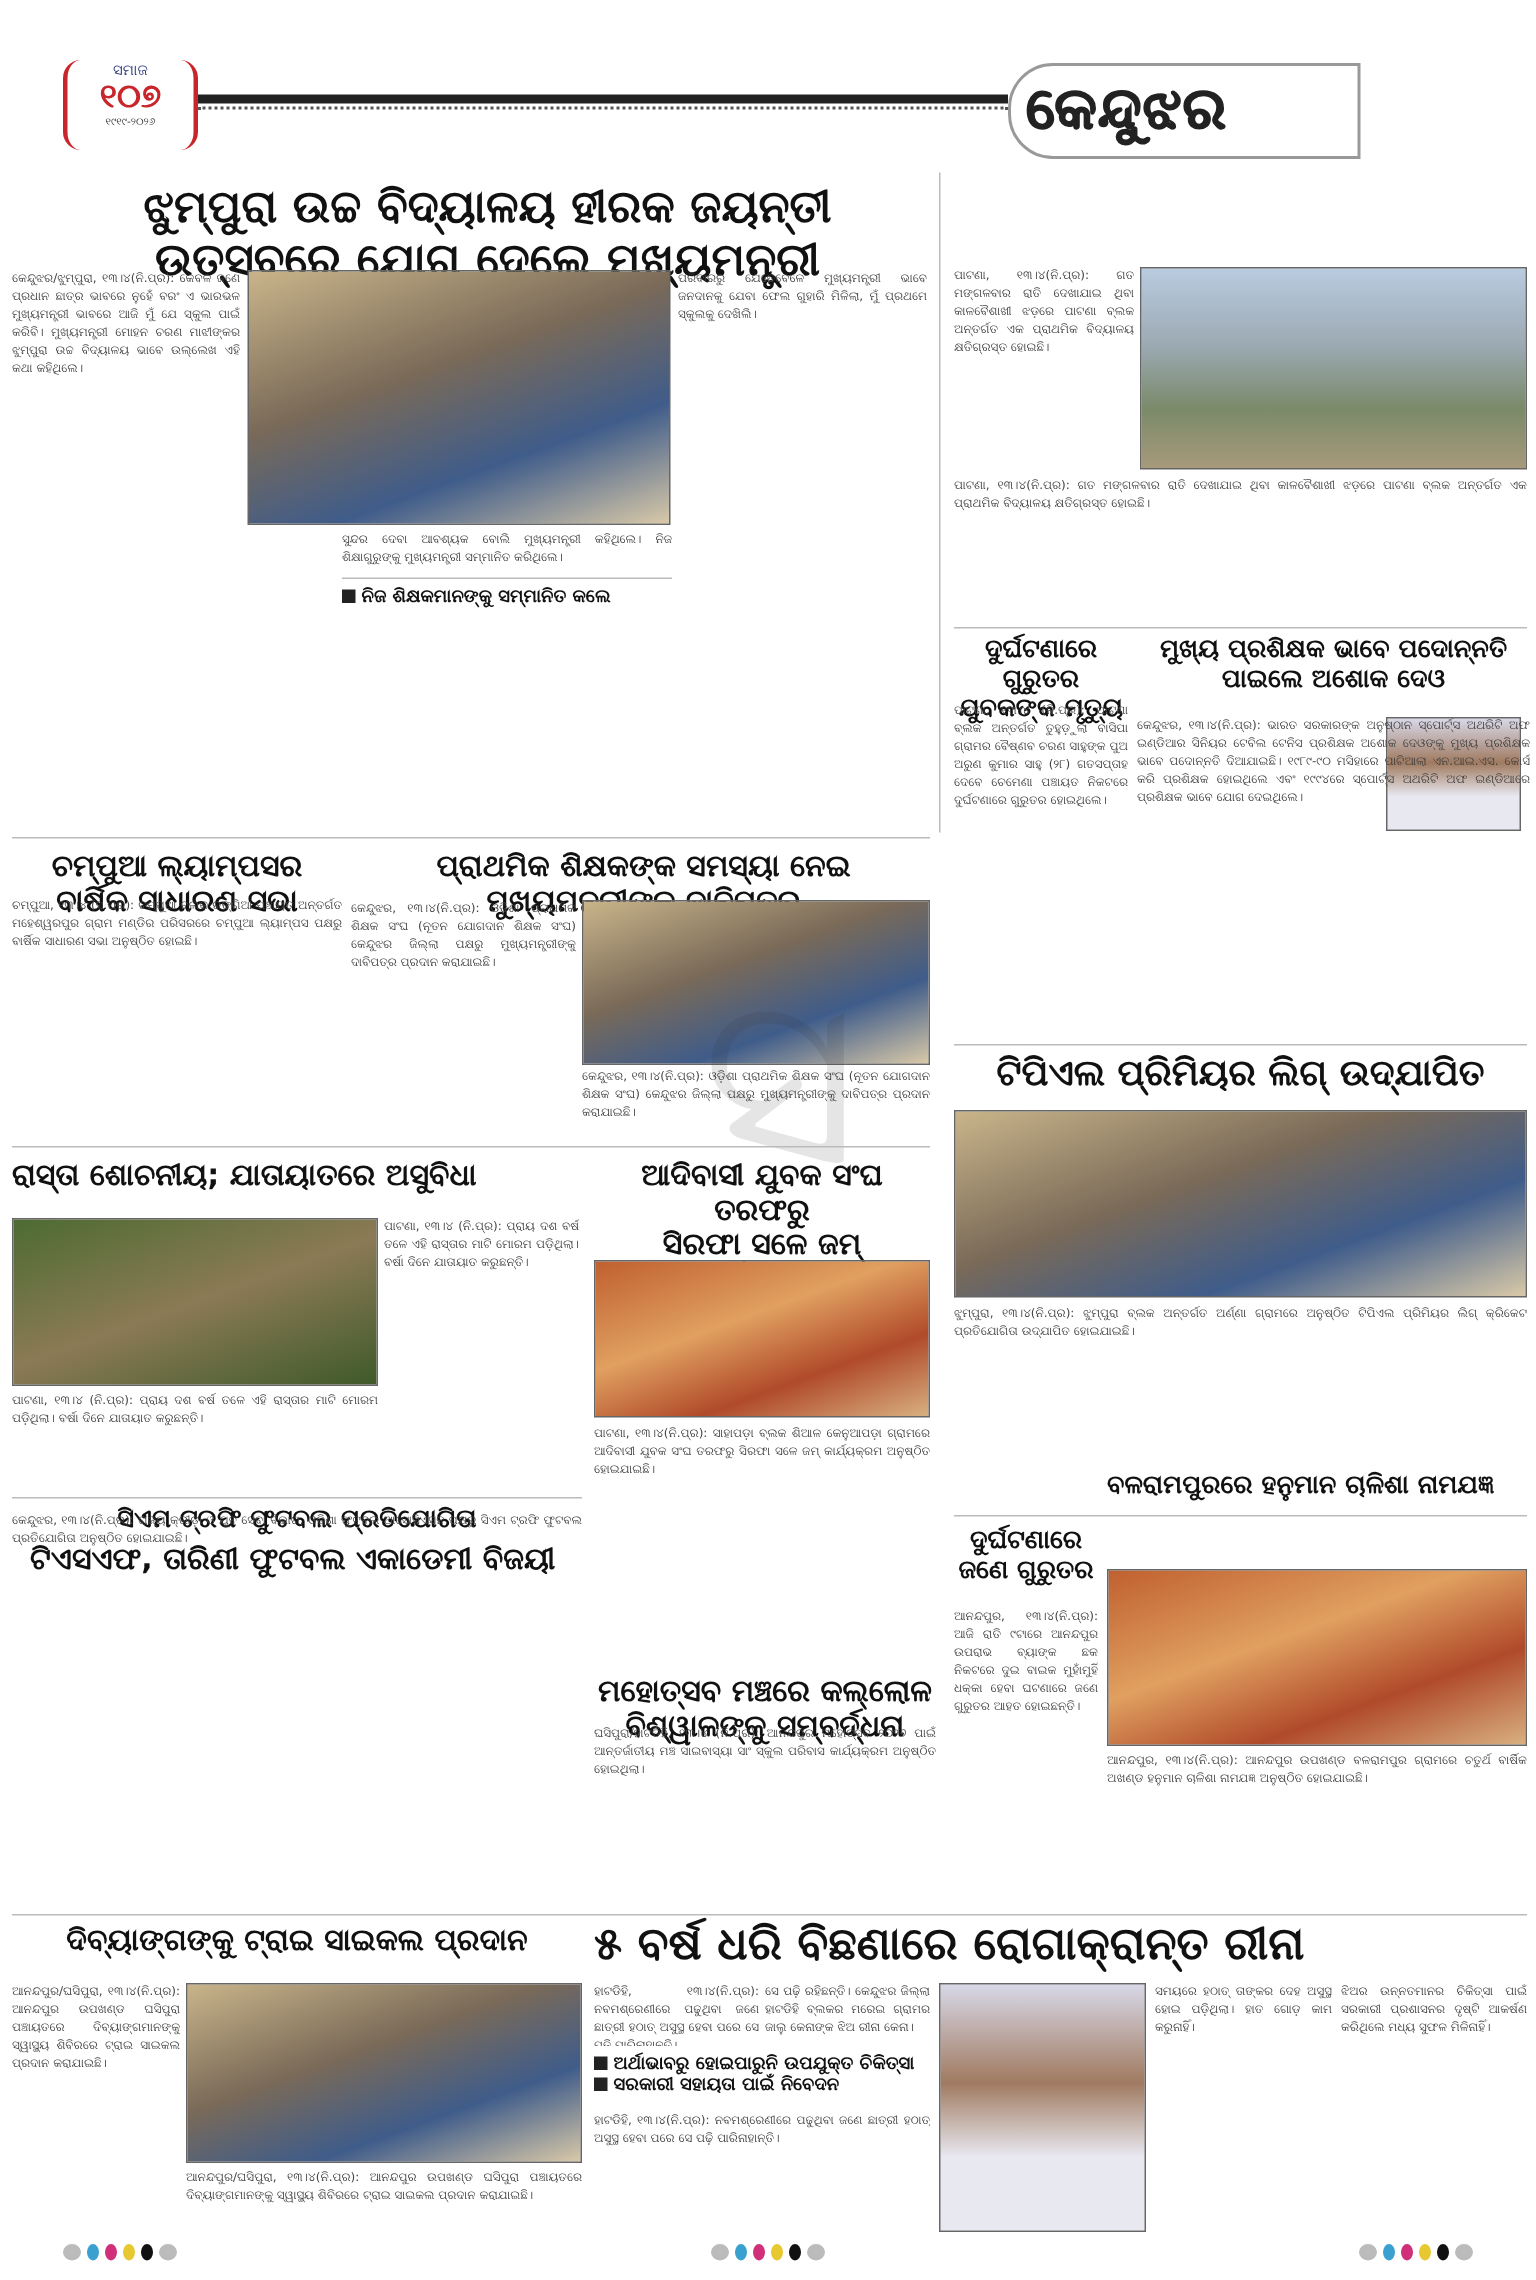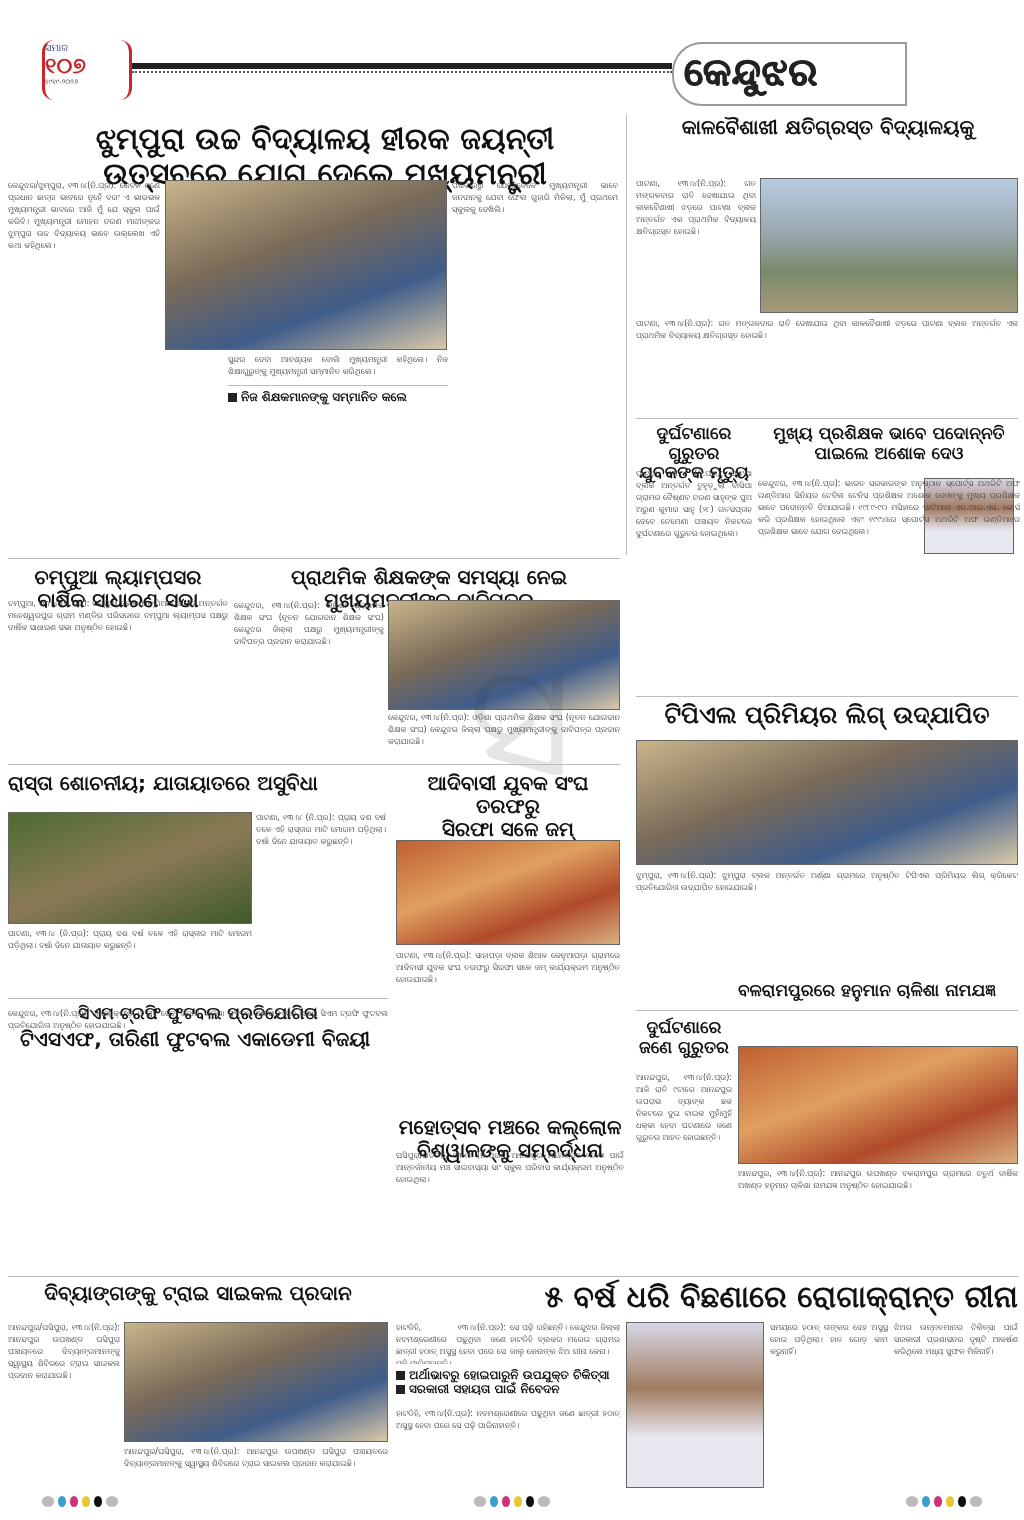--- a/index.html
+++ b/index.html
@@ -1,18 +1,18 @@
 <!DOCTYPE html>
 <html><head>
 <meta charset="utf-8">
 <style>
   * { box-sizing: border-box; margin: 0; padding: 0; }
   body { width: 1024px; height: 1520px; background: #fff; font-family: "DejaVu Sans", sans-serif; color: #222; position: relative; overflow: hidden; }
   .abs { position: absolute; }
-  .masthead-logo { left: 42px; top: 40px; width: 90px; height: 60px; border-left: 3px solid #c8262b; border-right: 3px solid #c8262b; border-radius: 12px; }
+  .masthead-logo { left: 42px; top: 40px; width: 90px; height: 60px; border-left: 3px solid #c8262b; border-right: 3px solid #c8262b; border-radius: 12px; text-align: center; }
   .logo-top { font-size: 10px; color: #2a3a7a; margin-top: 2px; }
   .logo-num { font-size: 22px; font-weight: bold; color: #c8262b; line-height: 24px; }
   .logo-years { font-size: 7px; color: #333; }
   .rule-top { left: 132px; top: 63px; width: 540px; height: 6px; background: #222; }
   .rule-dots { left: 132px; top: 71px; width: 540px; height: 4px; border-top: 2px dotted #555; }
   .section-banner { left: 672px; top: 42px; width: 352px; height: 64px; }
   .section-name { position: absolute; left: 12px; top: 8px; font-size: 38px; font-weight: bold; color: #222; letter-spacing: 1px; -webkit-text-stroke: 1px #222; }
   .section-frame { position: absolute; left: 0; top: 0; width: 235px; height: 64px; border: 2px solid #999; border-radius: 30px 0 0 30px; }
   .page-badge { position: absolute; right: 20px; top: 2px; width: 115px; height: 62px; background: #eee; border: 3px solid #c8262b; border-radius: 10px; text-align: center; font-size: 12px; line-height: 16px; padding-top: 4px; }
   .headline { font-weight: bold; color: #111; line-height: 1.15; }
@@ -61,21 +61,20 @@
   <div class="subhead">
       <span class="sq"></span>
       <span>ନିଜ ଶିକ୍ଷକମାନଙ୍କୁ ସମ୍ମାନିତ କଲେ</span>
     </div>
 </div>
 <div class="abs body-text" style="left:452px; top:180px; width:166px; height:372px;">ପରିବାରରୁ ଯେତେବେଳେ ମୁଖ୍ୟମନ୍ତ୍ରୀ ଭାବେ ଜନଦାନକୁ ଯେବା ଫେଲ ଗୁହାରି ମିଳିଲା, ମୁଁ ପ୍ରଥମେ ସ୍କୁଲକୁ ଦେଖିଲି।</div>
 
 <div class="abs sep-v" style="left:626px; top:115px; height:440px;"></div>
 
 <div class="abs headline hl-m" style="left:636px; top:116px; width:384px; text-align:center;">
-  <div>କାଳବୈଶାଖୀ କ୍ଷତିଗ୍ରସ୍ତ ବିଦ୍ୟାଳୟକୁ</div>
 </div>
 <div class="abs body-text" style="left:636px; top:178px; width:120px; height:170px;">ପାଟଣା, ୧୩।୪(ନି.ପ୍ର): ଗତ ମଙ୍ଗଳବାର ରାତି ଦେଖାଯାଇ ଥିବା କାଳବୈଶାଖୀ ଝଡ଼ରେ ପାଟଣା ବ୍ଲକ ଅନ୍ତର୍ଗତ ଏକ ପ୍ରାଥମିକ ବିଦ୍ୟାଳୟ କ୍ଷତିଗ୍ରସ୍ତ ହୋଇଛି।</div>
 <div class="abs photo building" style="left:760px; top:178px; width:258px; height:135px;"></div>
 <div class="abs body-text" style="left:636px; top:318px; width:382px; height:96px;">ପାଟଣା, ୧୩।୪(ନି.ପ୍ର): ଗତ ମଙ୍ଗଳବାର ରାତି ଦେଖାଯାଇ ଥିବା କାଳବୈଶାଖୀ ଝଡ଼ରେ ପାଟଣା ବ୍ଲକ ଅନ୍ତର୍ଗତ ଏକ ପ୍ରାଥମିକ ବିଦ୍ୟାଳୟ କ୍ଷତିଗ୍ରସ୍ତ ହୋଇଛି।</div>
 <div class="abs sep-h" style="left:636px; top:418px; width:382px;"></div>
 
 <div class="abs headline hl-s" style="left:636px; top:424px; width:116px; text-align:center;">
   <div>ଦୁର୍ଘଟଣାରେ ଗୁରୁତର</div>
   <div>ଯୁବକଙ୍କ ମୃତ୍ୟୁ</div>
 </div>
@@ -135,21 +134,21 @@
 <div class="abs photo saffron" style="left:738px; top:1046px; width:280px; height:118px;"></div>
 <div class="abs body-text" style="left:738px; top:1168px; width:280px; height:104px;">ଆନନ୍ଦପୁର, ୧୩।୪(ନି.ପ୍ର): ଆନନ୍ଦପୁର ଉପଖଣ୍ଡ ବଳରାମପୁର ଗ୍ରାମରେ ଚତୁର୍ଥ ବାର୍ଷିକ ଅଖଣ୍ଡ ହନୁମାନ ଚାଳିଶା ନାମଯଜ୍ଞ ଅନୁଷ୍ଠିତ ହୋଇଯାଇଛି।</div>
 
 <div class="abs sep-h" style="left:8px; top:1276px; width:1010px;"></div>
 
 <div class="abs headline hl-m" style="left:8px; top:1282px; width:380px; text-align:center;">ଦିବ୍ୟାଙ୍ଗଙ୍କୁ ଟ୍ରାଇ ସାଇକଲ ପ୍ରଦାନ</div>
 <div class="abs body-text" style="left:8px; top:1322px; width:112px; height:166px;">ଆନନ୍ଦପୁର/ଘସିପୁରା, ୧୩।୪(ନି.ପ୍ର): ଆନନ୍ଦପୁର ଉପଖଣ୍ଡ ଘସିପୁରା ପଞ୍ଚାୟତରେ ଦିବ୍ୟାଙ୍ଗମାନଙ୍କୁ ସ୍ୱାସ୍ଥ୍ୟ ଶିବିରରେ ଟ୍ରାଇ ସାଇକଲ ପ୍ରଦାନ କରାଯାଇଛି।</div>
 <div class="abs photo people" style="left:124px; top:1322px; width:264px; height:120px;"></div>
 <div class="abs body-text" style="left:124px; top:1446px; width:264px; height:42px;">ଆନନ୍ଦପୁର/ଘସିପୁରା, ୧୩।୪(ନି.ପ୍ର): ଆନନ୍ଦପୁର ଉପଖଣ୍ଡ ଘସିପୁରା ପଞ୍ଚାୟତରେ ଦିବ୍ୟାଙ୍ଗମାନଙ୍କୁ ସ୍ୱାସ୍ଥ୍ୟ ଶିବିରରେ ଟ୍ରାଇ ସାଇକଲ ପ୍ରଦାନ କରାଯାଇଛି।</div>
 
-<div class="abs headline hl-xl" style="left:396px; top:1280px; width:622px; text-align:right;">୫ ବର୍ଷ ଧରି ବିଛଣାରେ ରୋଗାକ୍ରାନ୍ତ ରୀନା</div>
+<div class="abs headline hl-xl" style="left:396px; top:1280px; width:622px; text-align:left;">୫ ବର୍ଷ ଧରି ବିଛଣାରେ ରୋଗାକ୍ରାନ୍ତ ରୀନା</div>
 <div class="abs body-text" style="left:396px; top:1322px; width:110px; height:42px;">ହାଟଡିହି, ୧୩।୪(ନି.ପ୍ର): ନବମଶ୍ରେଣୀରେ ପଢୁଥିବା ଜଣେ ଛାତ୍ରୀ ହଠାତ୍ ଅସୁସ୍ଥ ହେବା ପରେ ସେ ପଢ଼ି ପାରିନାହାନ୍ତି।</div>
 <div class="abs body-text" style="left:510px; top:1322px; width:110px; height:42px;">ସେ ପଢ଼ି ରହିଛନ୍ତି। କେନ୍ଦୁଝର ଜିଲ୍ଲା ହାଟଡିହି ବ୍ଲକର ମରେଇ ଗ୍ରାମର ଜାଲୁ କେନାଙ୍କ ଝିଅ ରୀନା କେନା।</div>
 <div class="abs" style="left:396px; top:1368px; width:224px;">
   <div class="subhead">
       <span class="sq"></span>
       <span>ଅର୍ଥାଭାବରୁ ହୋଇପାରୁନି ଉପଯୁକ୍ତ ଚିକିତ୍ସା</span>
     </div>
   <div class="subhead">
       <span class="sq"></span>
       <span>ସରକାରୀ ସହାୟତା ପାଇଁ ନିବେଦନ</span>

